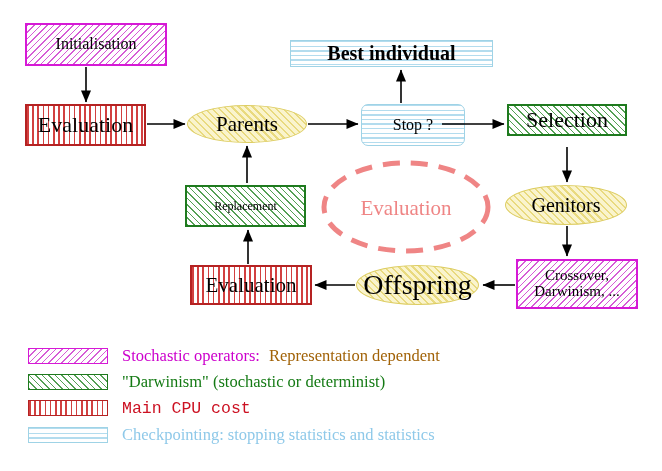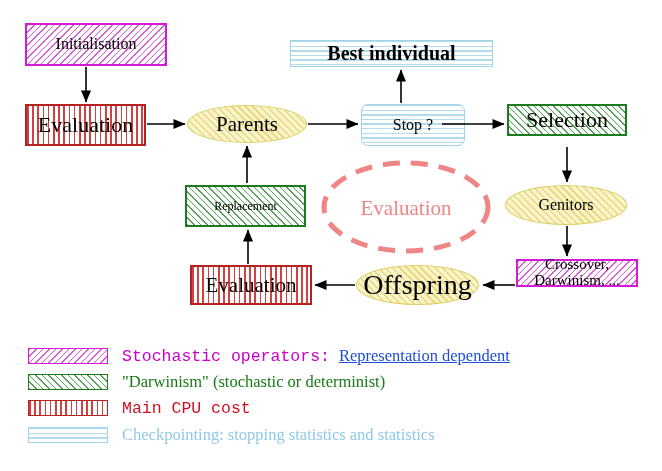--- a/index.html
+++ b/index.html
@@ -68,22 +68,22 @@
   }
   .swatch {
     width:80px; height:16px;
     box-sizing:border-box;
     flex:0 0 80px;
   }
   .swatch.magenta-hatch { border-width:1.5px; }
   .swatch.green-hatch   { border-width:1.5px; }
   .swatch.red-stripes   { border-width:1.5px; }
   .legend-text { margin-left:14px; font-size:16.5px; white-space:nowrap; }
-  .lg-magenta { color:#cc00cc;font-family:Liberation Mono, monospace; }
-  .lg-yellow  { color:#1d4ed8; margin-left:9px;text-decoration:underline; }
+  .lg-magenta { color:#cc00cc; }
+  .lg-yellow  { color:#a16207; margin-left:9px; }
   .lg-green   { color:#147a14; }
   .lg-red     { color:#cc1122;font-family:Liberation Mono, monospace; }
   .lg-cyan    { color:#8fc9e9; }
 </style>
 </head>
 <body>
 
 <div id="canvas">
 
   <div class="node magenta-hatch" style="left:25px;top:23px;width:142px;height:43px;font-size:16px;">Initialisation</div>
@@ -91,25 +91,25 @@
   <div class="node red-stripes" style="left:25px;top:104px;width:121px;height:42px;font-size:22px;">Evaluation</div>
 
   <div class="node yellow-ellipse" style="left:187px;top:105px;width:120px;height:38px;font-size:21px;">Parents</div>
 
   <div class="node cyan-stripes" style="left:290px;top:40px;width:203px;height:27px;font-size:20px;font-weight:bold;">Best individual</div>
 
   <div class="node cyan-stripes rounded" style="left:361px;top:104px;width:104px;height:42px;font-size:16px;border-radius:7px;">Stop ?</div>
 
   <div class="node green-hatch" style="left:507px;top:104px;width:120px;height:32px;font-size:22px;">Selection</div>
 
-  <div class="node yellow-ellipse" style="left:505px;top:185px;width:122px;height:40px;font-size:16px;">Genitors</div>
+  <div class="node yellow-ellipse" style="left:505px;top:185px;width:122px;height:40px;font-size:20px;">Genitors</div>
 
   <div class="node green-hatch" style="left:185px;top:185px;width:121px;height:42px;font-size:12px;">Replacement</div>
 
-  <div class="node magenta-hatch" style="left:516px;top:259px;width:122px;height:28px;font-size:15px;flex-direction:column;">
+  <div class="node magenta-hatch" style="left:516px;top:259px;width:122px;height:50px;font-size:15px;flex-direction:column;">
     <span>Crossover,</span>
     <span>Darwinism, ...</span>
   </div>
 
   <div class="node yellow-ellipse" style="left:356px;top:265px;width:123px;height:40px;font-size:28px;">Offspring</div>
 
   <div class="node red-stripes" style="left:190px;top:265px;width:122px;height:40px;font-size:21px;">Evaluation</div>
 
   <div class="generation-label">Evaluation</div>
 

